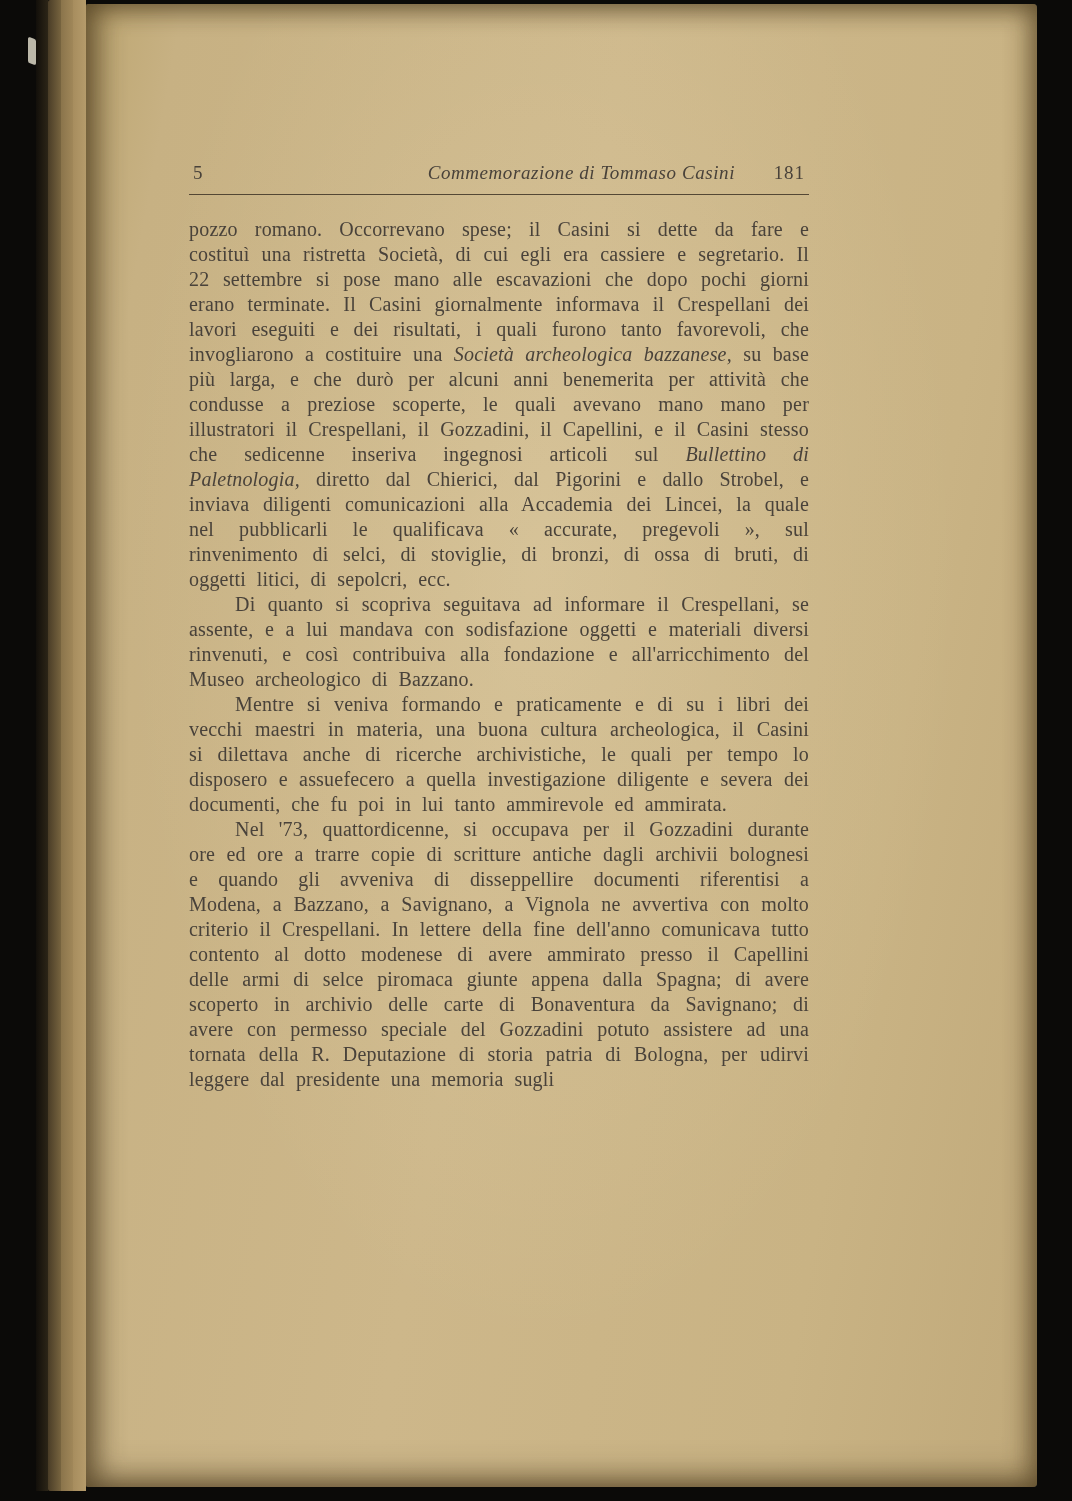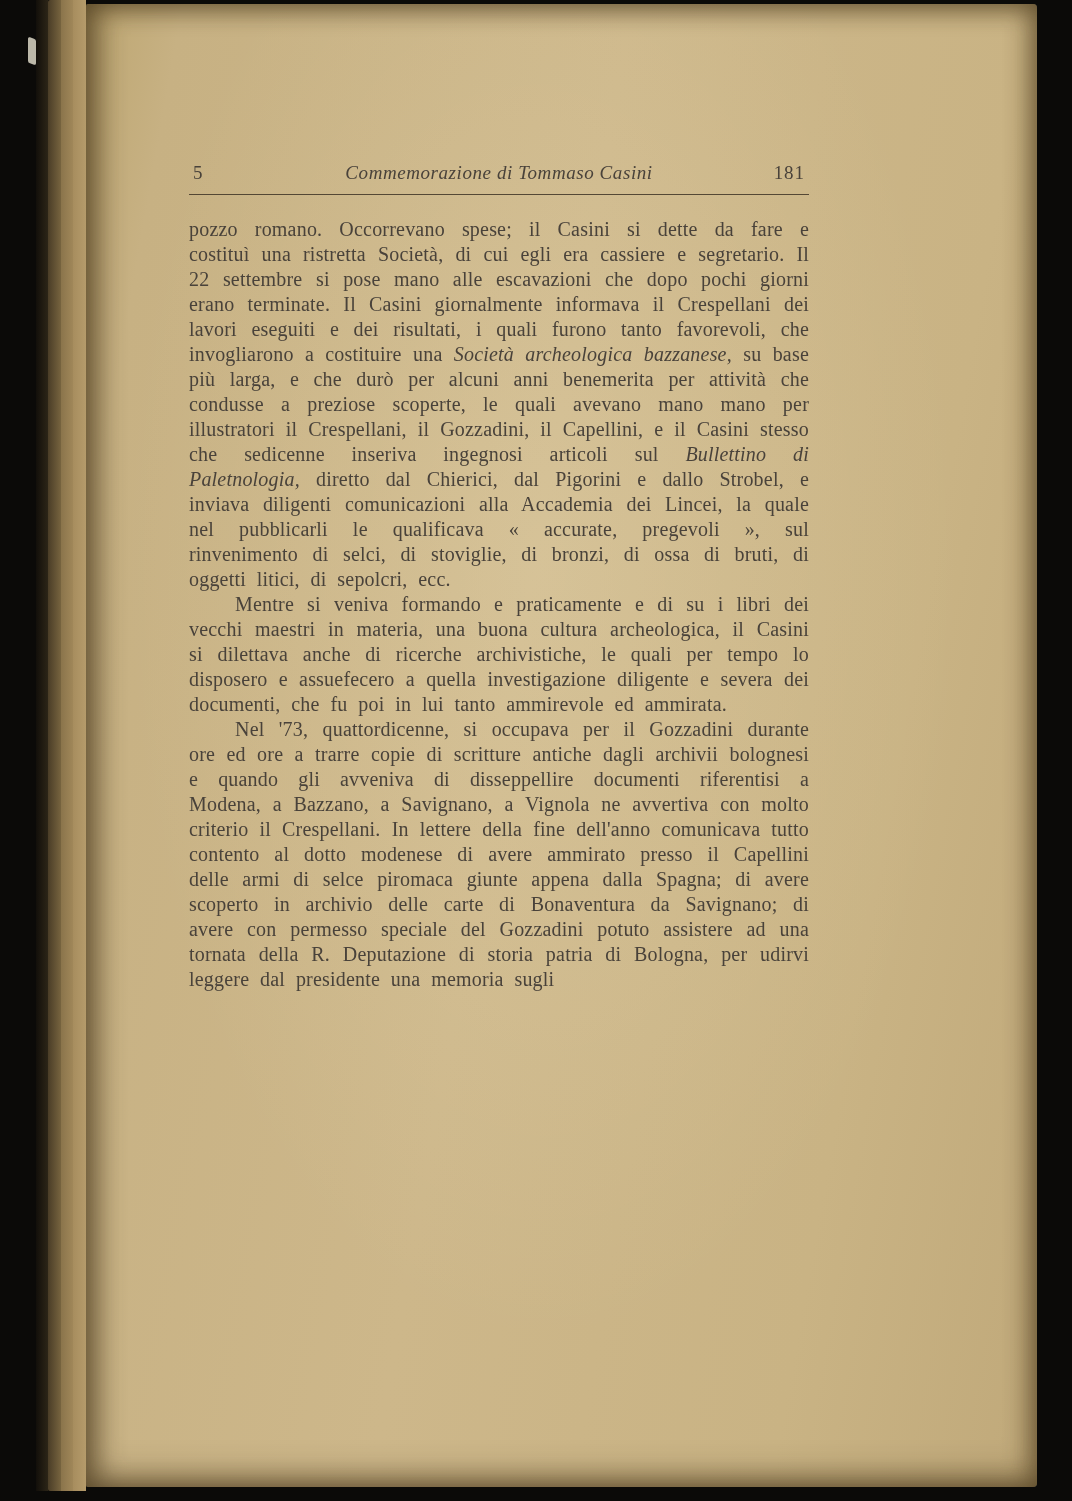--- a/index.html
+++ b/index.html
@@ -43,21 +43,21 @@
     width:620px;
     color:var(--ink);
   }
   .running-header{
     display:flex;align-items:baseline;
     font-size:19px;
     padding:0 4px 10px 4px;
   }
   .running-header .num{width:70px;letter-spacing:.05em;}
   .running-header .num.right{text-align:right;font-family:Liberation Serif, serif;}
-  .running-header .title{flex:1;text-align:center;font-style:italic;letter-spacing:.03em;}
+  .running-header .title{flex:1;text-align:right;font-style:italic;letter-spacing:.03em;}
   .header-rule{
     border:0;border-top:1.6px solid rgba(62,52,38,.85);
     height:0;margin:0 0 22px 0;
   }
   .body-text{
     font-size:20px;
     line-height:25px;
     text-align:justify;
     word-spacing:.28em;
     letter-spacing:.01em;
@@ -80,18 +80,19 @@
   <div class="page">
     <div class="content">
       <div class="running-header">
         <span class="num">5</span>
         <span class="title">Commemorazione di Tommaso Casini</span>
         <span class="num right">181</span>
       </div>
       <div class="header-rule"></div>
       <div class="body-text">
           <p class=""><span>pozzo romano. Occorrevano spese; il Casini si dette da fare e costituì una ristretta Società, di cui egli era cassiere e segretario. Il 22 settembre si pose mano alle escavazioni che dopo pochi giorni erano terminate. Il Casini giornalmente informava il Crespellani dei lavori eseguiti e dei risultati, i quali furono tanto favorevoli, che invogliarono a costituire una </span><span class="it">Società archeologica bazzanese,</span><span> su base più larga, e che durò per alcuni anni benemerita per attività che condusse a preziose scoperte, le quali avevano mano mano per illustratori il Crespellani, il Gozzadini, il Capellini, e il Casini stesso che sedicenne inseriva ingegnosi articoli sul </span><span class="it">Bullettino di Paletnologia,</span><span> diretto dal Chierici, dal Pigorini e dallo Strobel, e inviava diligenti comunicazioni alla Accademia dei Lincei, la quale nel pubblicarli le qualificava « accurate, pregevoli », sul rinvenimento di selci, di stoviglie, di bronzi, di ossa di bruti, di oggetti litici, di sepolcri, ecc.</span></p>
+          <p class="indent"><span>Di quanto si scopriva seguitava ad informare il Crespellani, se assente, e a lui mandava con sodisfazione oggetti e materiali diversi rinvenuti, e così contribuiva alla fondazione e all'arricchimento del Museo archeologico di Bazzano.</span></p>
           <p class="indent"><span>Mentre si veniva formando e praticamente e di su i libri dei vecchi maestri in materia, una buona cultura archeologica, il Casini si dilettava anche di ricerche archivistiche, le quali per tempo lo disposero e assuefecero a quella investigazione diligente e severa dei documenti, che fu poi in lui tanto ammirevole ed ammirata.</span></p>
           <p class="indent"><span>Nel '73, quattordicenne, si occupava per il Gozzadini durante ore ed ore a trarre copie di scritture antiche dagli archivii bolognesi e quando gli avveniva di disseppellire documenti riferentisi a Modena, a Bazzano, a Savignano, a Vignola ne avvertiva con molto criterio il Crespellani. In lettere della fine dell'anno comunicava tutto contento al dotto modenese di avere ammirato presso il Capellini delle armi di selce piromaca giunte appena dalla Spagna; di avere scoperto in archivio delle carte di Bonaventura da Savignano; di avere con permesso speciale del Gozzadini potuto assistere ad una tornata della R. Deputazione di storia patria di Bologna, per udirvi leggere dal presidente una memoria sugli</span></p>
         </div>
     </div>
   </div>
 </div>
 
 </body></html>

